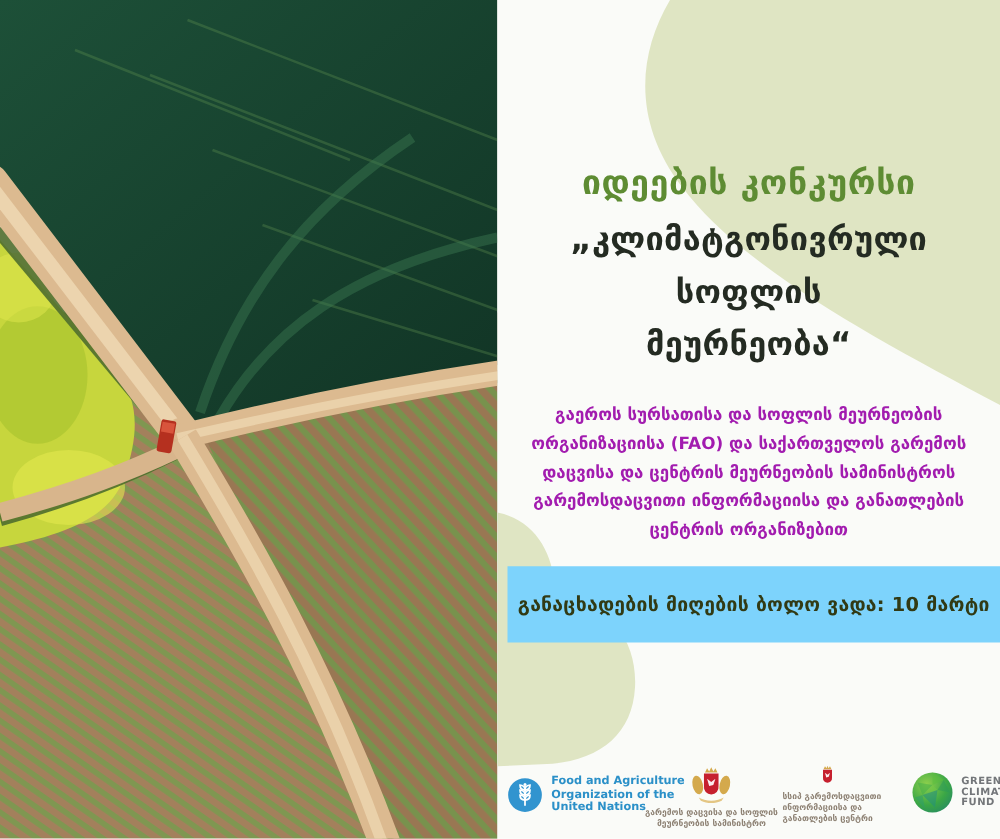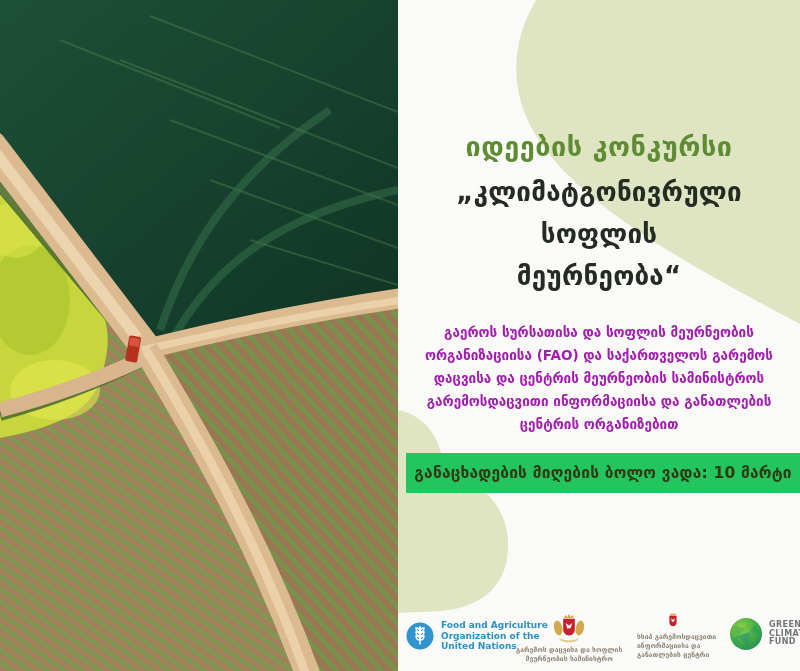--- a/index.html
+++ b/index.html
@@ -13,34 +13,34 @@
   .panel{position:absolute;left:398px;top:0;width:402px;height:671px;background:#fafbf8;}
   .blobs{position:absolute;left:0;top:0;width:402px;height:671px;pointer-events:none;}
 
   .title-block{position:absolute;top:131px;left:0;width:402px;text-align:center;z-index:3;}
   .title-green{color:#5e8c33;font-size:27px;font-weight:bold;letter-spacing:.5px;margin-bottom:9px;}
   .title-dark{color:#242b22;font-size:26px;font-weight:bold;line-height:42px;letter-spacing:.2px;}
 
   .subtitle{position:absolute;top:321px;left:0;width:402px;text-align:center;
             color:#a21caf;font-weight:bold;font-size:13.5px;line-height:23px;z-index:3;}
 
-  .banner{position:absolute;left:8px;top:453px;width:394px;height:40px;background:#22c55e;
+  .banner{position:absolute;left:8px;top:453px;width:394px;height:61px;background:#7dd3fc;
           display:flex;align-items:center;justify-content:center;z-index:4;}
   .banner-text{color:#313a14;font-weight:bold;font-size:15.5px;letter-spacing:.2px;}
 
   .logo-row{position:absolute;left:0;top:608px;width:402px;height:63px;z-index:5;}
   .logo-group{position:absolute;display:flex;align-items:center;}
 
   .fao-group{left:8px;top:12px;}
   .fao-text{margin-left:7px;color:#2b90c8;font-weight:bold;font-size:9px;line-height:10.5px;}
 
   .min-group{left:118px;top:5px;flex-direction:column;}
   .min-text{margin-top:3px;color:#8e8274;font-weight:bold;font-size:6.8px;line-height:9px;text-align:center;}
 
-  .eiec-group{left:228px;top:4px;flex-direction:column;align-items:flex-start;margin-left:11px;}
+  .eiec-group{left:228px;top:4px;flex-direction:column;align-items:flex-start;}
   .eiec-crest{margin-left:28px;}
   .eiec-text{margin-top:3px;color:#8e8274;font-weight:bold;font-size:6.8px;line-height:9px;text-align:left;}
 
   .gcf-group{left:330px;top:8px;}
   .gcf-text{margin-left:5px;color:#737679;font-weight:bold;font-size:8px;line-height:8.5px;letter-spacing:.4px;}
 </style>
 </head>
 <body>
 
 <div class="stage">

